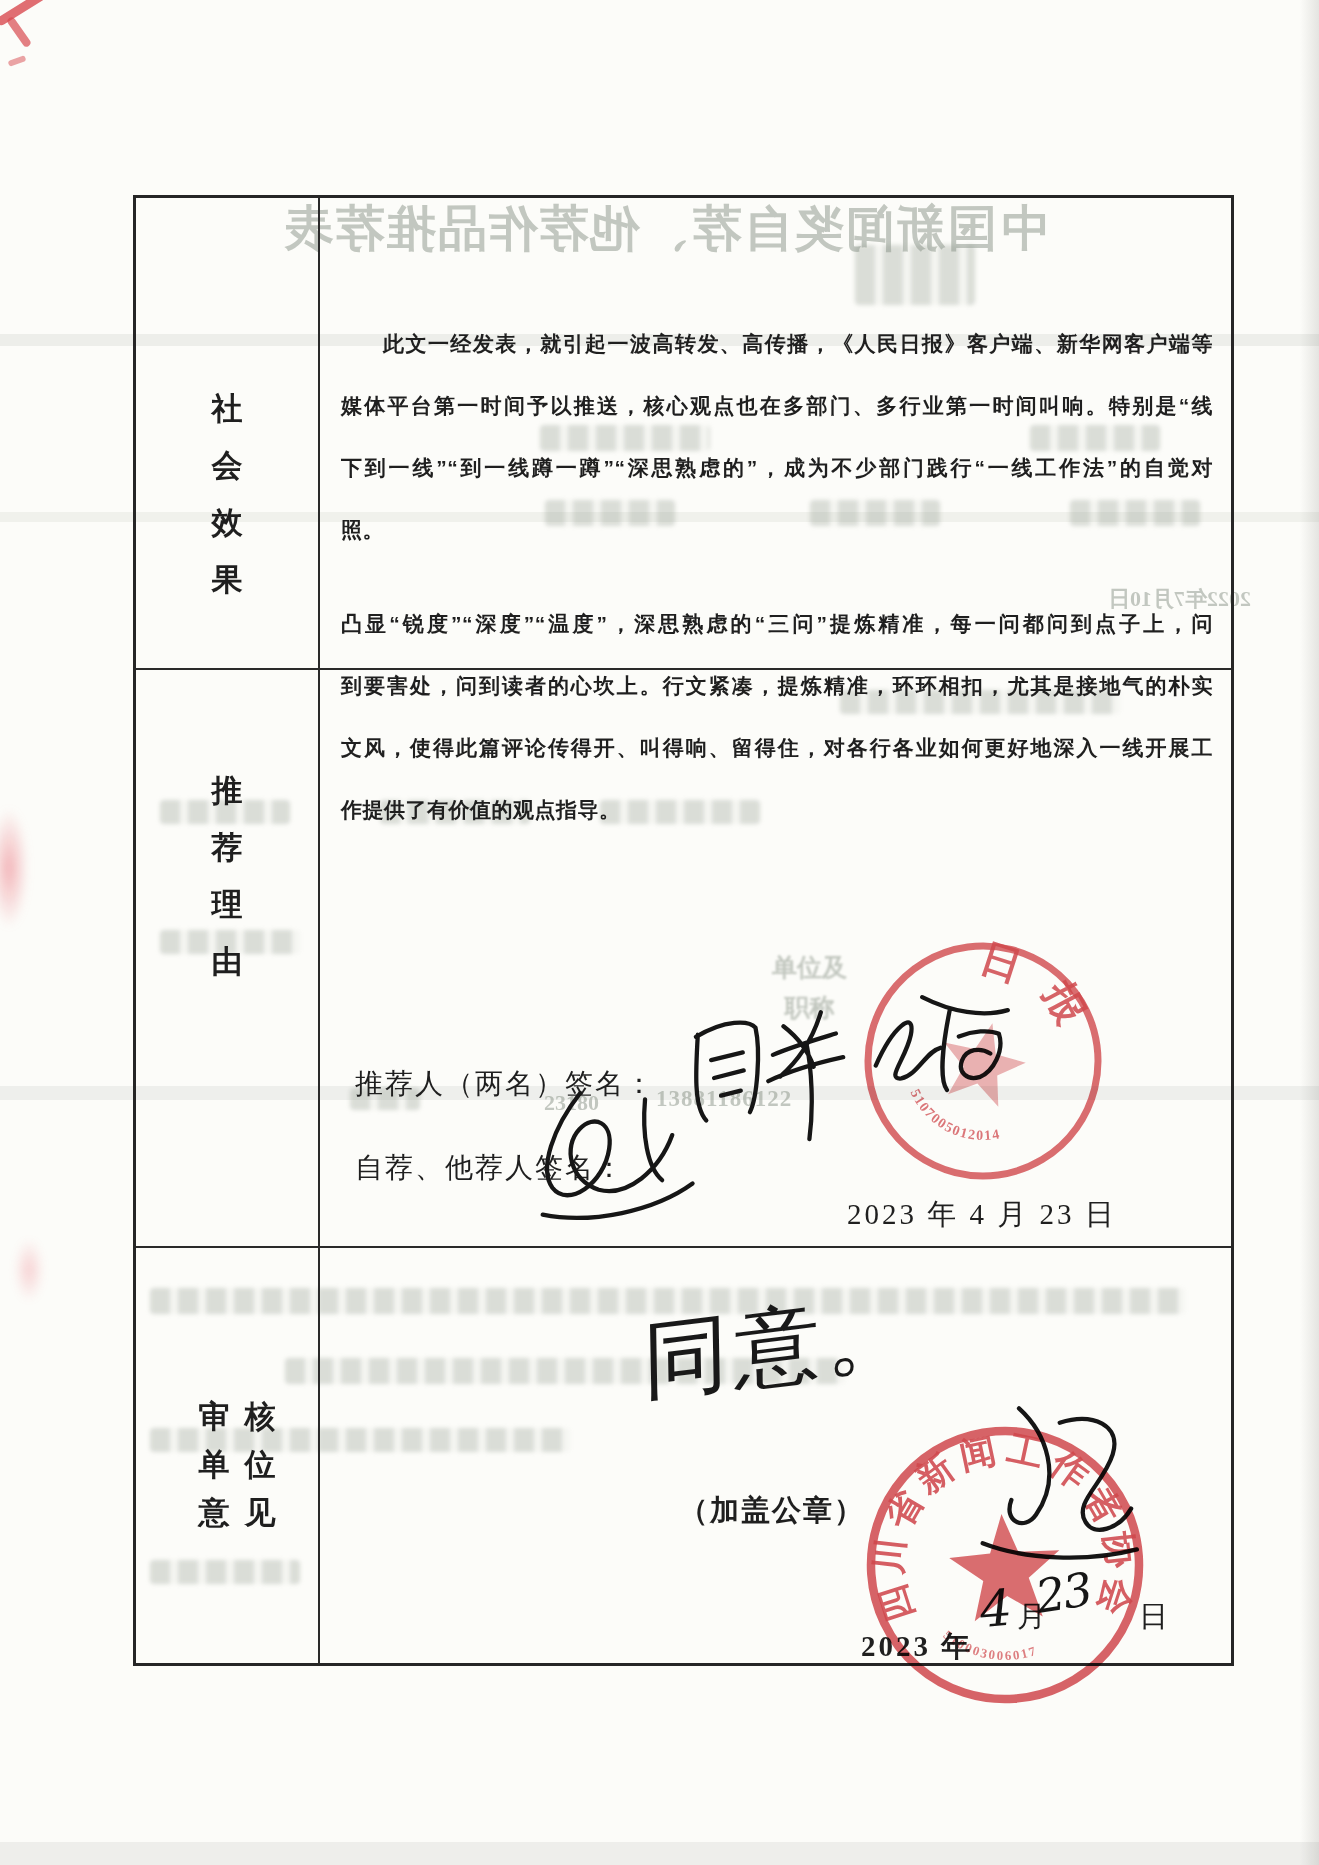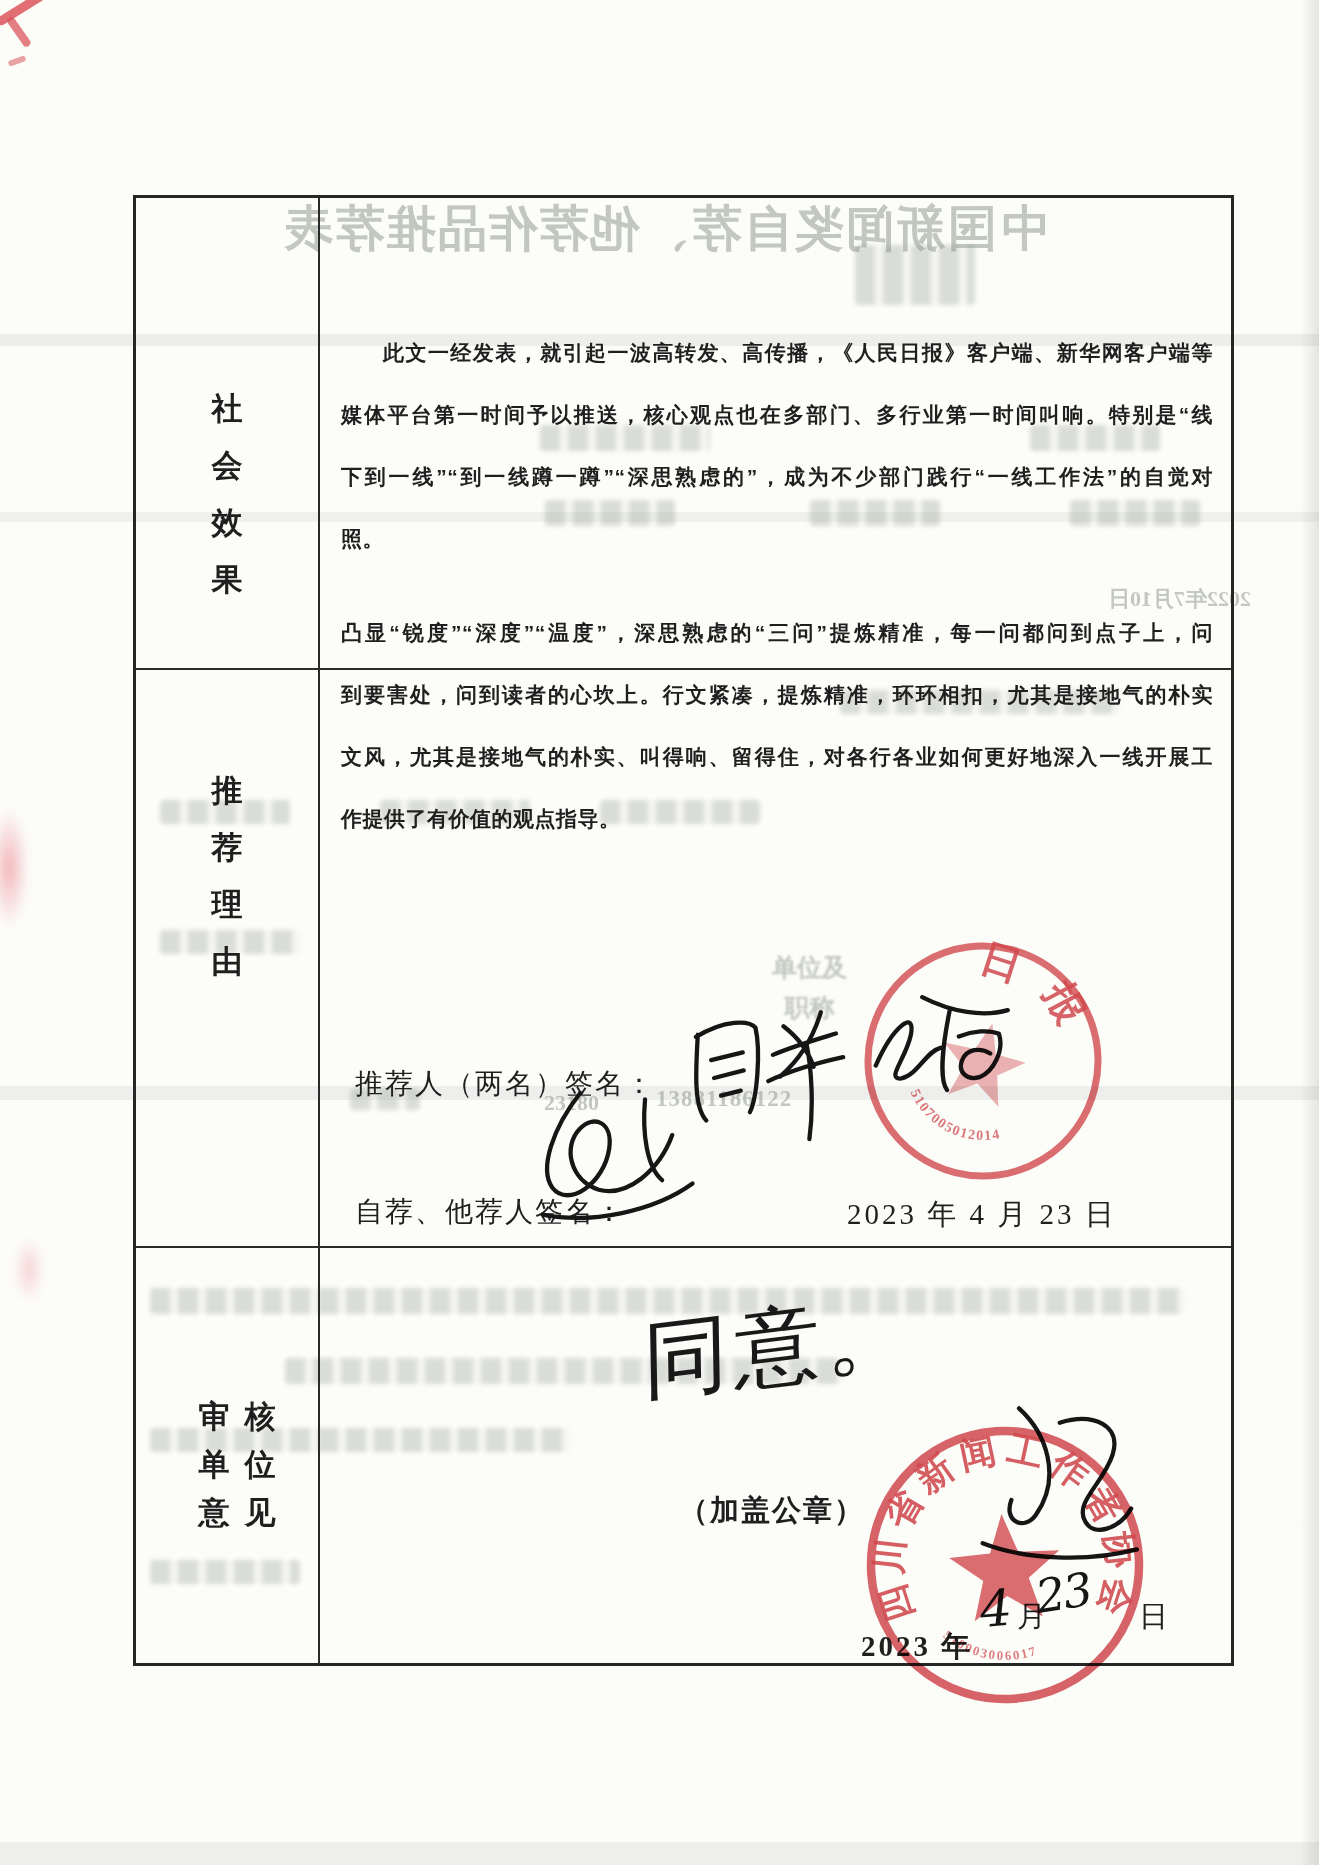--- a/index.html
+++ b/index.html
@@ -20,21 +20,21 @@
   .mirror{transform:scaleX(-1);}
   
   #formTable{left:133px;top:195px;width:1095px;height:1465px;border:3px solid #262626;}
   .vline{position:absolute;left:182px;top:0;bottom:0;width:2px;background:#2a2a2a;}
   .hline{position:absolute;left:0;right:0;height:2px;background:#2a2a2a;}
   
   .vlabel{display:flex;flex-direction:column;align-items:center;
           font-family:"Liberation Serif",serif;font-weight:700;font-size:31px;line-height:57px;}
   .glabel{display:grid;grid-template-columns:46px 46px;grid-auto-rows:48px;
           font-family:"Liberation Serif",serif;font-weight:700;font-size:31px;text-align:center;}
-  .para{width:872px;margin-top:9px;}
+  .para{width:872px;}
   .pline{height:62px;font-size:21px;font-weight:700;letter-spacing:.5px;
          text-align:justify;text-align-last:justify;}
   .pline.lastline{text-align-last:left;}
   .pline.indent{text-indent:2em;}
   .siglabel{font-size:28px;font-weight:400;letter-spacing:2px;}
   .dateline{font-family:"Liberation Serif",serif;font-size:29px;letter-spacing:3px;font-weight:400;}
   .sealnote{font-size:29px;font-weight:700;letter-spacing:2px;}
   
   .handapprove{font-family:"Liberation Serif",serif;font-size:86px;color:#191919;
                transform:rotate(-7deg) skewX(-6deg);letter-spacing:6px;}
@@ -107,26 +107,26 @@
     <div class="abs vlabel" style="left:60px;top:564px;width:62px;">
       <span>推</span>
       <span>荐</span>
       <span>理</span>
       <span>由</span>
     </div>
 
     <div class="abs para" style="left:205px;top:412px;">
       <div class="pline">凸显“锐度”“深度”“温度”，深思熟虑的“三问”提炼精准，每一问都问到点子上，问</div>
       <div class="pline">到要害处，问到读者的心坎上。行文紧凑，提炼精准，环环相扣，尤其是接地气的朴实</div>
-      <div class="pline">文风，尤其是接地气的朴实、叫得响、留得住，对各行各业如何更好地深入一线开展工</div>
+      <div class="pline">文风，使得此篇评论传得开、叫得响、留得住，对各行各业如何更好地深入一线开展工</div>
       <div class="pline lastline">作提供了有价值的观点指导。</div>
     </div>
 
     <div class="abs siglabel" style="left:219px;top:867px;">推荐人（两名）签名：</div>
-    <div class="abs siglabel" style="left:219px;top:951px;margin-top:44px;">自荐、他荐人签名：</div>
+    <div class="abs siglabel" style="left:219px;top:951px;">自荐、他荐人签名：</div>
     <div class="abs dateline" style="left:711px;top:997px;">2023 年 4 月 23 日</div>
 
     <div class="abs glabel" style="left:55px;top:1198px;">
       <span>审</span>
         <span>核</span>
       <span>单</span>
         <span>位</span>
       <span>意</span>
         <span>见</span>
     </div>

